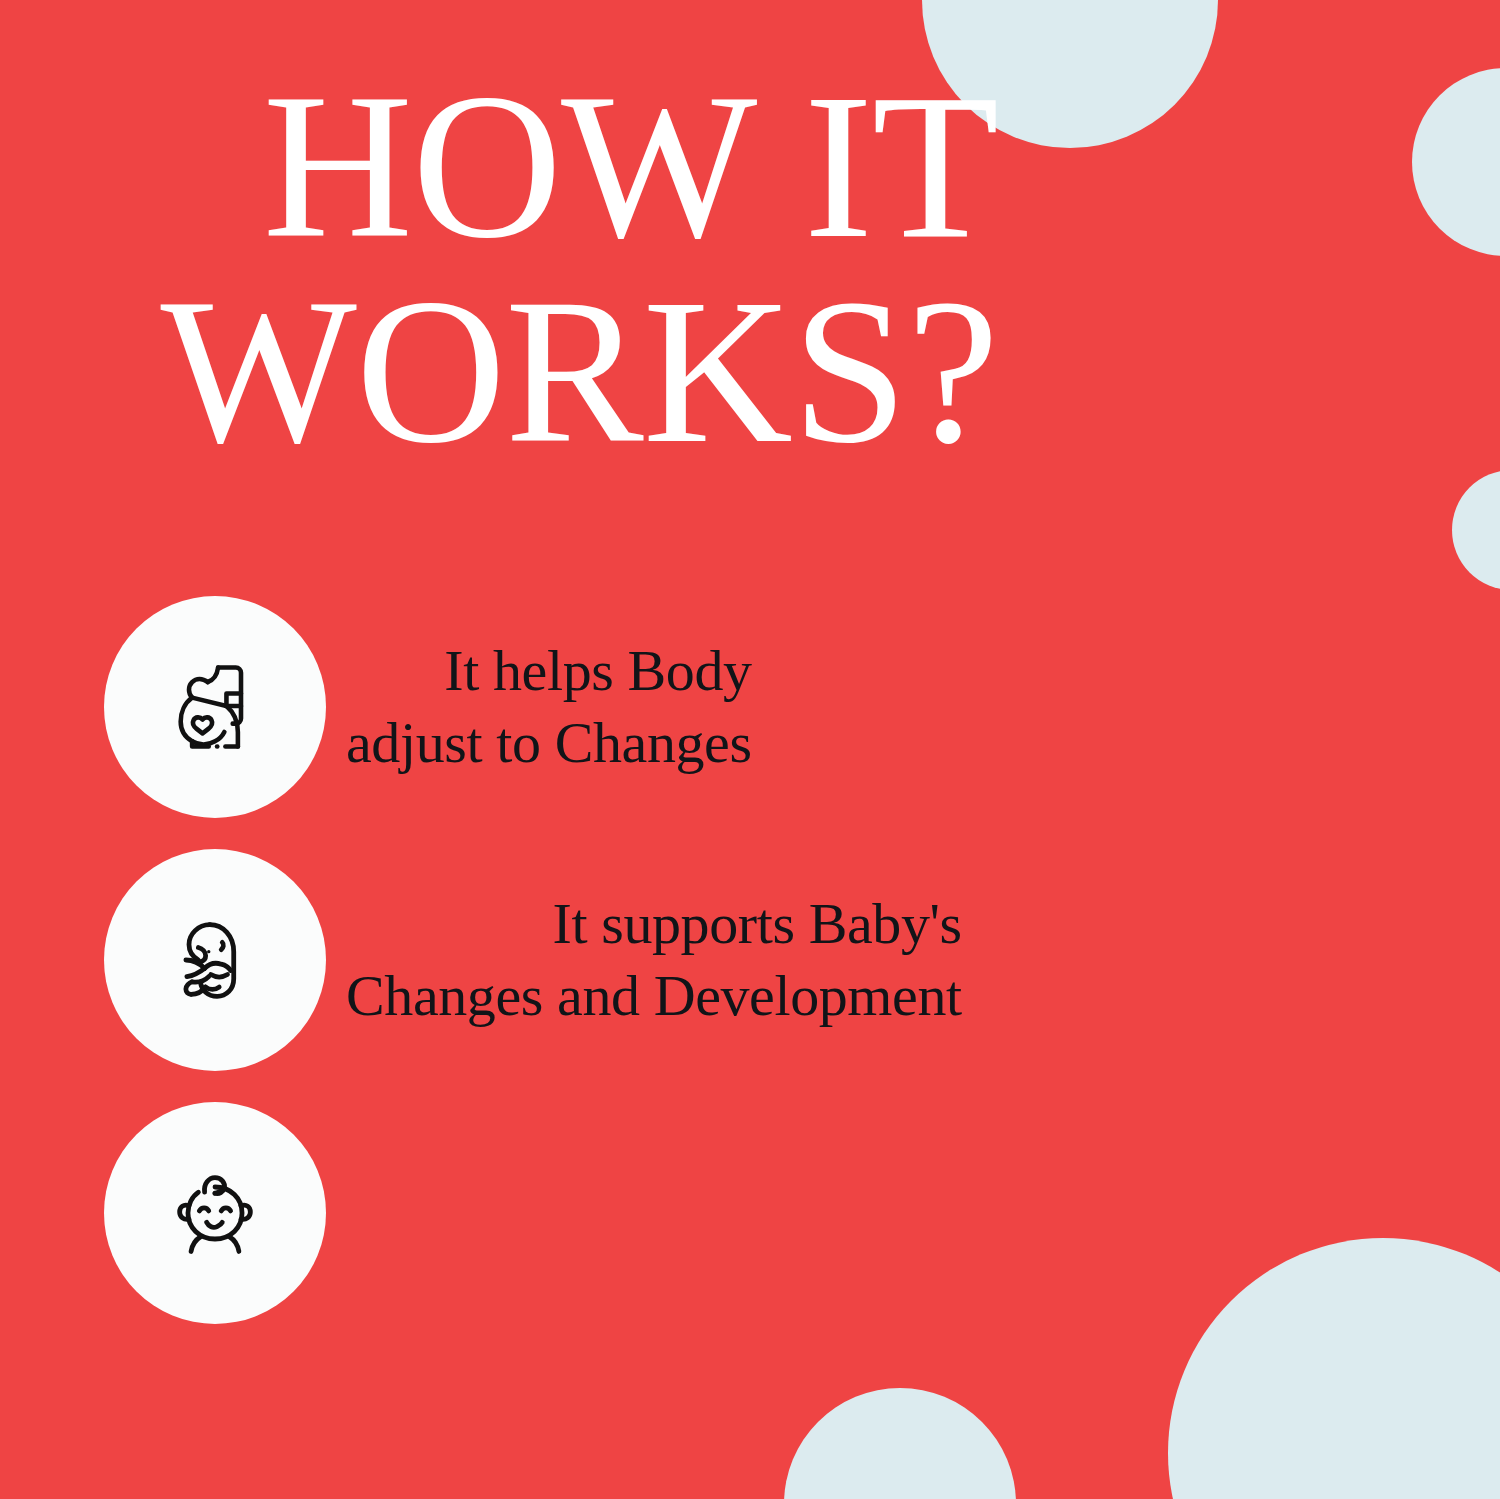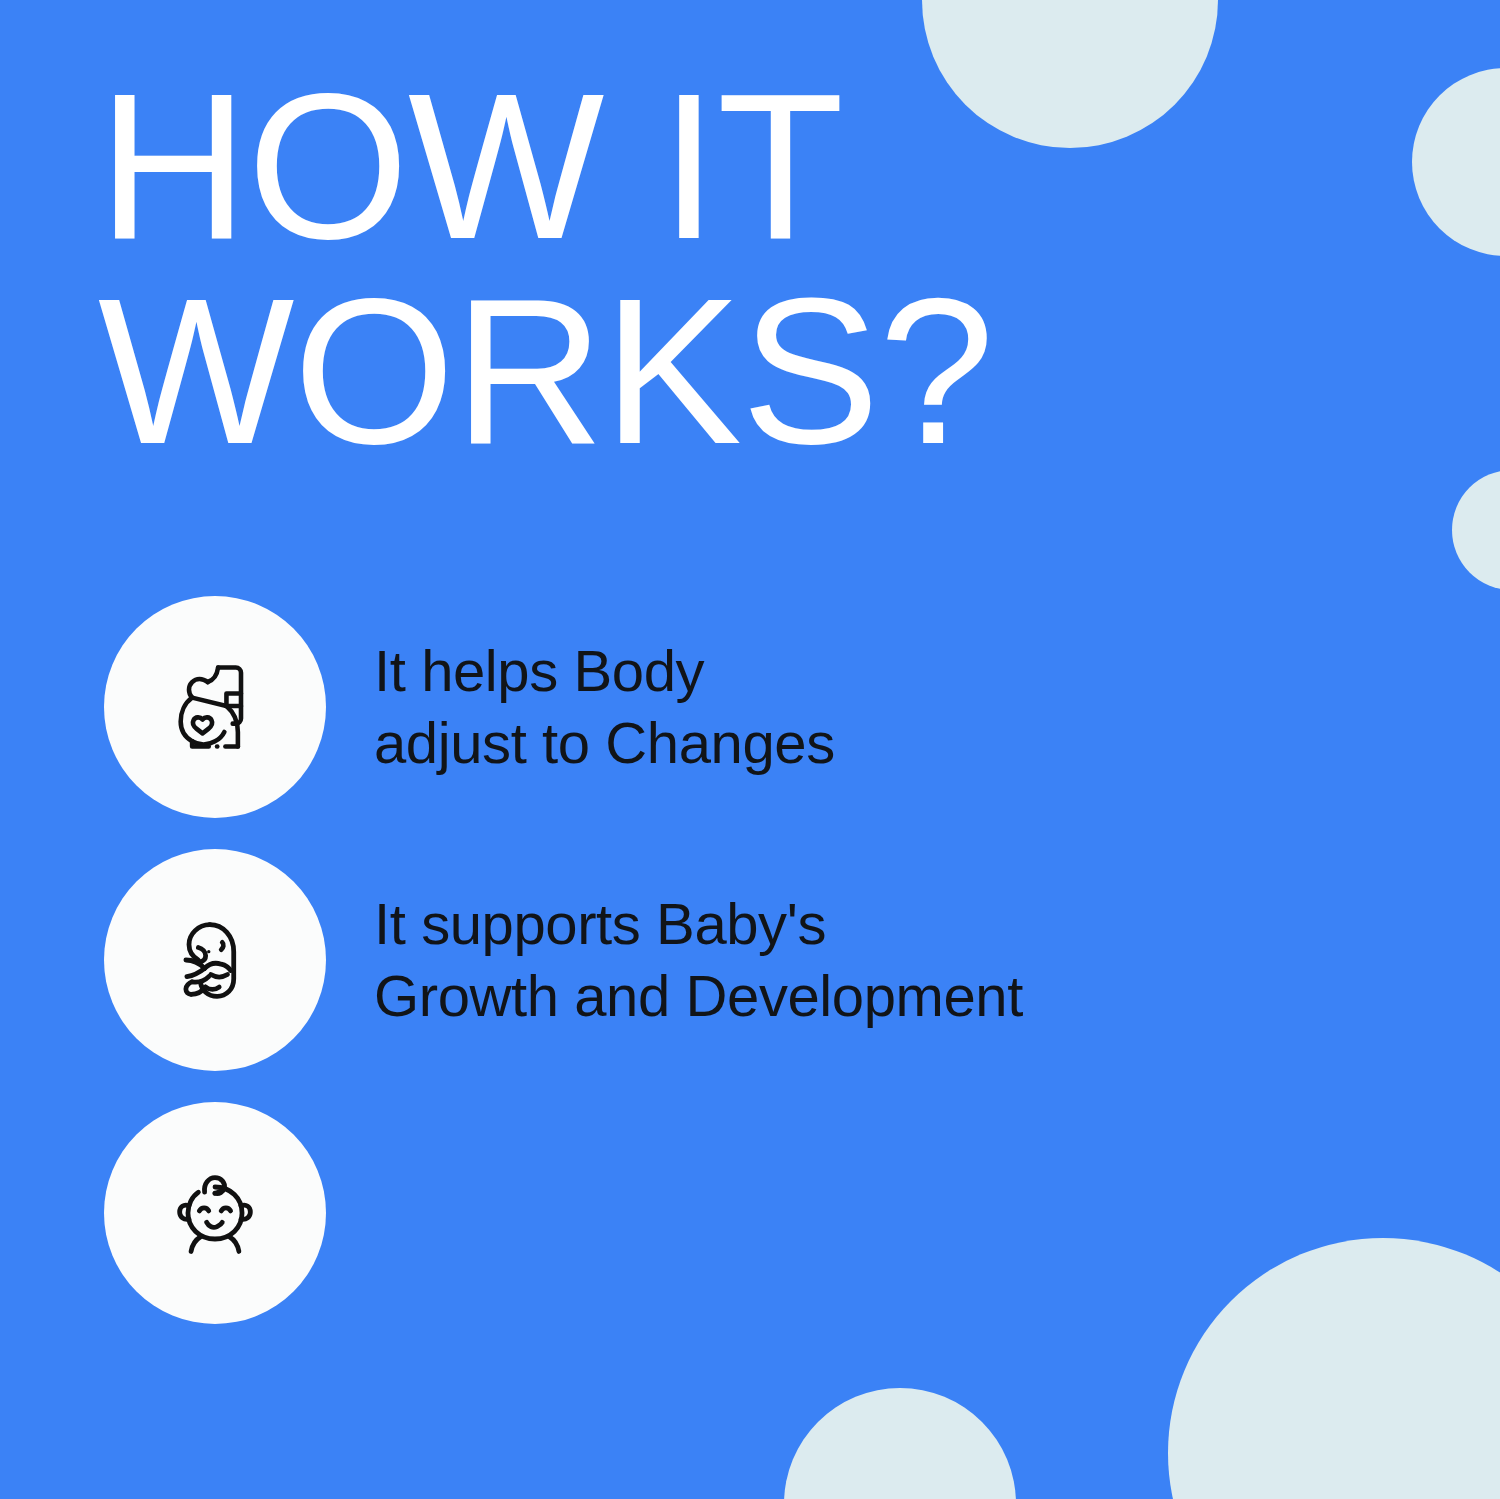--- a/index.html
+++ b/index.html
@@ -5,22 +5,23 @@
   html, body {
     margin: 0;
     padding: 0;
     background: #ffffff;
   }
   #stage {
     position: relative;
     width: 1500px;
     height: 1499px;
     overflow: hidden;
-    background: #3b82f6;
-    font-family: Liberation Sans, sans-serif;
+    background: #ef4444;
+    font-family: Liberation Serif, serif;
+    text-align: right;
   }
 
   
   .bubble {
     position: absolute;
     border-radius: 50%;
     background: #dcebef;
     pointer-events: none;
   }
   .bubble-top-large   { left: 922px;  top: -148px;  width: 296px; height: 296px; }
@@ -47,21 +48,21 @@
   
   .features {
     position: absolute;
     left: 104px;
     top: 596px;
     width: 1340px;
   }
   .feature-row {
     display: flex;
     align-items: center;
-    gap: 48px;
+    gap: 20px;
     margin-bottom: 31px;
   }
   .feature-row:last-child { margin-bottom: 0; }
 
   .icon-badge {
     flex: 0 0 auto;
     width: 222px;
     height: 222px;
     border-radius: 50%;
     background: #fbfcfc;
@@ -148,21 +149,21 @@
             <path d="M46 64 c5 3 11 3 16 0"></path>
 
             <path d="M44 66 c-4 4 -10 6 -16 5"></path>
             <path d="M28 71 c-3 1 -6 4 -6 7 c0 3 2 5 5 5"></path>
             <path d="M27 83 c6 0 11 -3 14 -7"></path>
             <path d="M41 76 c4 3 9 3 13 0"></path>
           </svg>
         </span>
       </div>
       <div class="feature-text">It supports Baby's
-Growth and Development</div>
+Changes and Development</div>
     </div>
 
     <div class="feature-row">
       <div class="icon-badge">
         <span>
           <svg viewBox="0 0 100 100" fill="none" stroke="#111111" stroke-width="4.6" stroke-linecap="round" stroke-linejoin="round">
 
             <path d="M50 25 c15 0 26 11 26 25 c0 14 -11 25 -26 25 c-15 0 -26 -11 -26 -25
                      c0 -8 4 -16 10 -20"></path>
 

